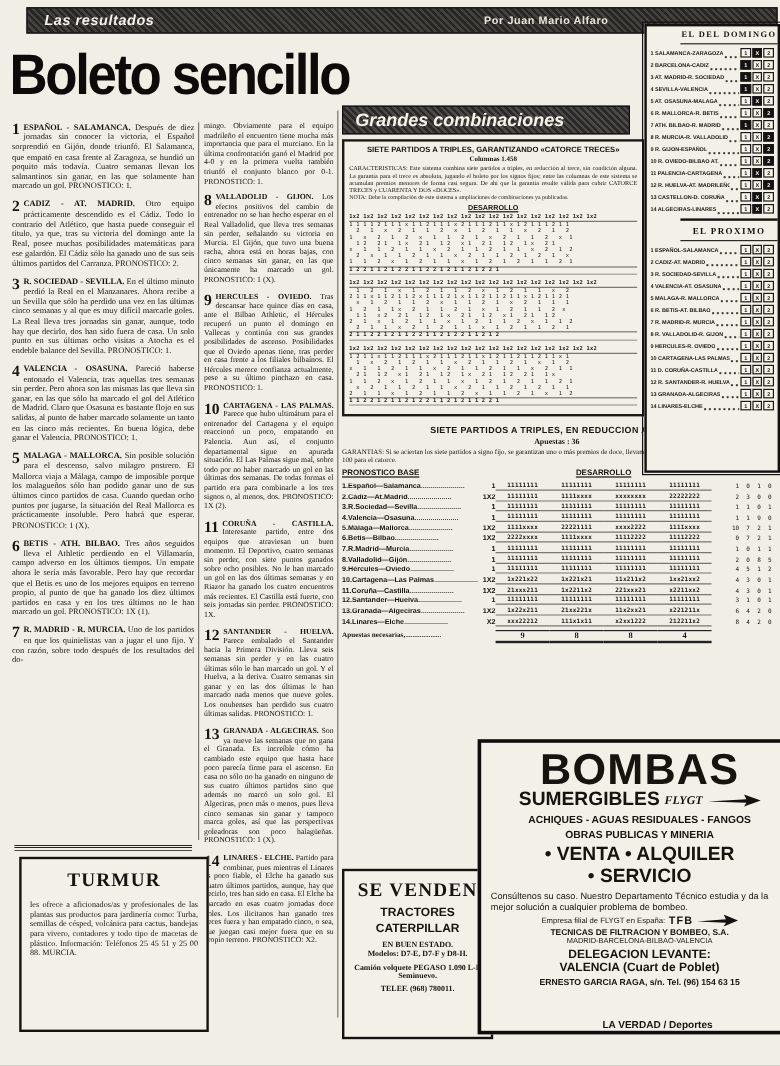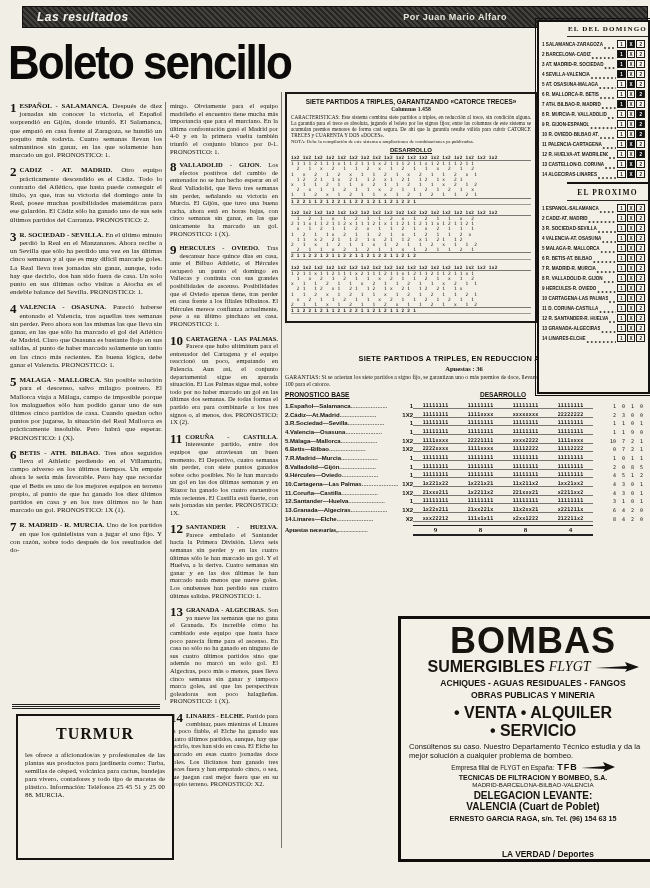--- a/index.html
+++ b/index.html
@@ -94,21 +94,21 @@
   .torre-b{font-size:6.4px;line-height:7.4px;text-align:justify;font-weight:bold;}
   .torre-tel{font-size:6.6px;font-weight:bold;margin-top:3px;}
   #sevenden{left:285px;top:724px;width:110px;height:122px;padding:8px 6px;}
   .sv-t{font-family:"Liberation Serif",serif;font-weight:900;font-size:16px;letter-spacing:1px;}
   .sv-l{font-family:"Liberation Sans",sans-serif;font-weight:900;font-size:10px;margin-top:3px;}
   .sv-s{font-size:6.6px;font-weight:bold;margin-top:4px;}
   #bombas{left:398px;top:616px;width:248px;height:230px;border:3px solid #0f0e0c;padding:5px 8px;}
   .bo-t{font-family:"Liberation Sans",sans-serif;font-weight:900;font-size:36px;line-height:34px;letter-spacing:1px;}
   .bo-sub{font-family:"Liberation Sans",sans-serif;font-weight:900;font-size:16px;display:flex;
           align-items:center;justify-content:center;gap:4px;}
-  .bo-flygt{font-family:"Liberation Serif",serif;font-style:italic;font-weight:normal;font-size:14px;}
+  .bo-flygt{font-family:"Liberation Serif",serif;font-style:italic;font-weight:bold;font-size:10px;}
   .bo-l{font-family:"Liberation Sans",sans-serif;font-weight:bold;font-size:8.6px;margin-top:2px;}
   .bo-venta{font-family:"Liberation Sans",sans-serif;font-weight:900;font-size:16px;margin-top:4px;}
   .bo-serv{font-family:"Liberation Sans",sans-serif;font-weight:900;font-size:16px;}
   .bo-par{font-size:7.6px;line-height:8.6px;text-align:left;font-family:"Liberation Sans",sans-serif;margin-top:3px;}
   .bo-filial{font-size:6.4px;margin-top:2px;display:flex;align-items:center;justify-content:center;gap:3px;
              font-family:"Liberation Sans",sans-serif;}
   .bo-tfb{font-weight:900;font-size:9px;letter-spacing:1px;}
   .bo-tec{font-family:"Liberation Sans",sans-serif;font-weight:bold;font-size:7px;margin-top:2px;}
   .bo-cit{font-family:"Liberation Sans",sans-serif;font-size:6.2px;}
   .bo-del{font-family:"Liberation Sans",sans-serif;font-weight:900;font-size:10px;margin-top:2px;}
@@ -192,20 +192,23 @@
         <p class="art-body"><b class="art-title">GRANADA - ALGECIRAS. </b>Son ya nueve las semanas que no gana el Granada. Es increíble cómo ha cambiado este equipo que hasta hace poco parecía firme para el ascenso. En casa no sólo no ha ganado en ninguno de sus cuatro últimos partidos sino que además no marcó un solo gol. El Algeciras, poco más o menos, pues lleva cinco semanas sin ganar y tampoco marca goles, así que las perspectivas goleadoras son poco halagüeñas. PRONOSTICO: 1 (X).</p>
       </div>
       <div class="article">
         <span class="art-num">14</span>
         <p class="art-body"><b class="art-title">LINARES - ELCHE. </b>Partido para combinar, pues mientras el Linares es poco fiable, el Elche ha ganado sus cuatro últimos partidos, aunque, hay que decirlo, tres han sido en casa. El Elche ha marcado en esas cuatro jornadas doce goles. Los ilicitanos han ganado tres veces fuera y han empatado cinco, o sea, que juegan casi mejor fuera que en su propio terreno. PRONOSTICO: X2.</p>
       </div>
     </div>
   <div class="vrule" style="left:281px;top:92px;height:756px;"></div>
 
   <div id="combin">
+    <div class="secbar">
+      <span>Grandes combinaciones</span>
+    </div>
     <div class="combin-box">
       <div class="c-sub">SIETE PARTIDOS A TRIPLES, GARANTIZANDO «CATORCE TRECES»</div>
       <div class="c-cols">Columnas 1.458</div>
       <p class="c-car">CARACTERISTICAS: Este sistema combina siete partidos a triples, en reducción al trece, sin condición alguna. La garantía para el trece es absoluta, jugando el boleto por los signos fijos; entre las columnas de este sistema se acumulan premios menores de forma casi segura. De ahí que la garantía resulte válida para cubrir CATORCE TRECES y CUARENTA Y DOS «DOCES».</p>
       <p class="c-nota">NOTA: Debe la compilación de este sistema a ampliaciones de combinaciones ya publicadas.</p>
       <div class="c-des">DESARROLLO</div>
       <div id="grid-bands">
           <div class="band">
             <div class="gline ghead">1x2 1x2 1x2 1x2 1x2 1x2 1x2 1x2 1x2 1x2 1x2 1x2 1x2 1x2 1x2 1x2 1x2 1x2</div>
             <div class="gline">1 1 1 1 2 1 1 1 x 1 1 2 1 1 1 x 2 1 1 1 2 1 1 x 1 2 1 1 1 2 1 1</div>
@@ -695,20 +698,29 @@
         </div>
       </div>
   </div>
 
   <div class="ad" id="turmur">
     <div class="turmur-l2">TURMUR</div>
     <div class="turmur-body">les ofrece a aficionados/as y profesionales de las plantas sus productos para jardinería como: Turba, semillas de césped, volcánica para cactus, bandejas para vivero, contadores y todo tipo de macetas de plástico. Información: Teléfonos 25 45 51 y 25 00 88. MURCIA.</div>
   </div>
 
 
+  <div class="ad" id="sevenden">
+    <div class="sv-t">SE VENDEN</div>
+    <div class="sv-l">TRACTORES</div>
+    <div class="sv-l">CATERPILLAR</div>
+    <div class="sv-s">EN BUEN ESTADO.</div>
+    <div class="sv-s" style="margin-top:1px">Modelos: D7-E, D7-F y D8-H.</div>
+    <div class="sv-s">Camión volquete PEGASO 1.090 L-L Seminuevo.</div>
+    <div class="sv-s">TELEF. (968) 780011.</div>
+  </div>
 
   <div class="ad" id="bombas">
     <div class="bo-t">BOMBAS</div>
     <div class="bo-sub">
       <span>SUMERGIBLES</span>
       <span class="bo-flygt">FLYGT</span>
       <svg width="44" height="12" viewBox="0 0 44 12">
           <path d="M0 7 L32 5 L30 1 L44 6 L30 11 L32 8 Z" fill="#14120f"></path>
         </svg>
     </div>

